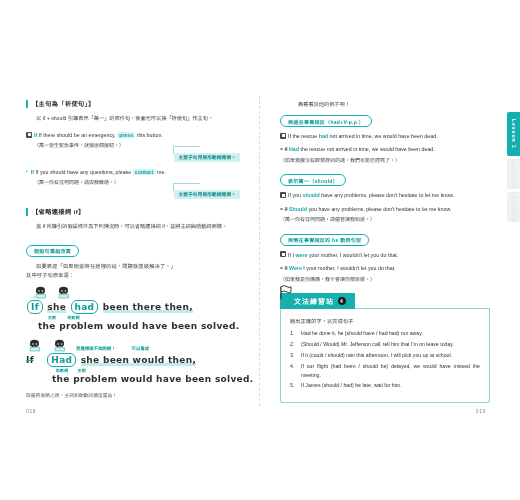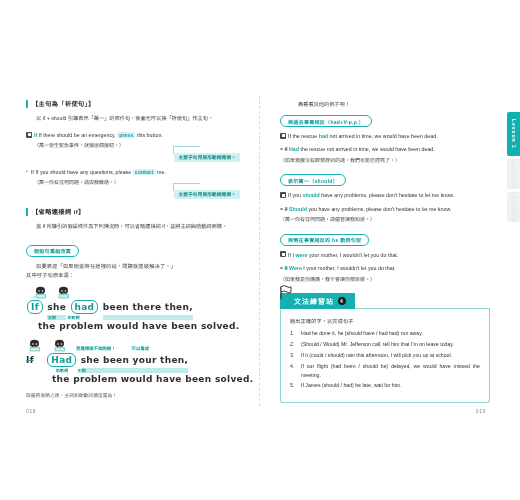--- a/index.html
+++ b/index.html
@@ -77,21 +77,21 @@
     font-family:"DejaVu Sans",sans-serif;
     font-size:9px;font-weight:bold;color:#2f2f2f;
     letter-spacing:.3px;line-height:1.35;white-space:nowrap;
   }
   .hand-line .box{
     border:1.1px solid #16a9a9;color:#0f9999;border-radius:6px;
     padding:0 3px;margin:0 1px;display:inline-block;
   }
   .underline-teal{
     background:linear-gradient(transparent 72%, #bfeaea 72%);
-    padding-bottom:8px;
+    padding-bottom:1px;
   }
   .lbl-row{font-size:3.9px;color:#13a0a0;font-weight:bold;letter-spacing:.2px;}
   .note-small{font-size:4.8px;color:#5a5a5a;margin-top:5px;}
   .arrow-note{
     font-size:4.4px;color:#13a0a0;font-weight:bold;
   }
 
   
   .doodle{width:17px;height:15px;display:inline-block;vertical-align:bottom;}
 
@@ -239,21 +239,21 @@
             <circle cx="21" cy="12" r="1.6" fill="#fff"></circle>
           <path d="M14 18 q3.5-2 7 0" stroke="#fff" stroke-width="1.2" fill="none"></path>
           <path d="M8 19 h19 v7 h-19z" fill="#cfeeee" stroke="#16a9a9" stroke-width="1"></path>
         </svg>
         <span class="arrow-note" style="margin-bottom:2px;">我覺得這不是問題！</span>
         <span class="arrow-note" style="margin-bottom:2px;margin-left:8px;">可以寫成</span>
       </div>
       <div class="hand-line">
         <span style="color:#2f2f2f;text-decoration:line-through;text-decoration-color:#16a9a9;">If</span>
         <span class="box" style="margin-left:10px;">Had</span>
-        <span class="underline-teal">she been your then,</span>
+        <span class="underline-teal">she been would then,</span>
       </div>
       <div class="lbl-row" style="margin-left:30px;">
         <span>助動詞</span>
         <span style="margin-left:8px;">主詞</span>
       </div>
       <div class="hand-line" style="margin-left:26px;">the problem would have been solved.</div>
     </div>
 
     <div class="note-small">就是將省略之後，主詞和助動詞換位置站！</div>
 

